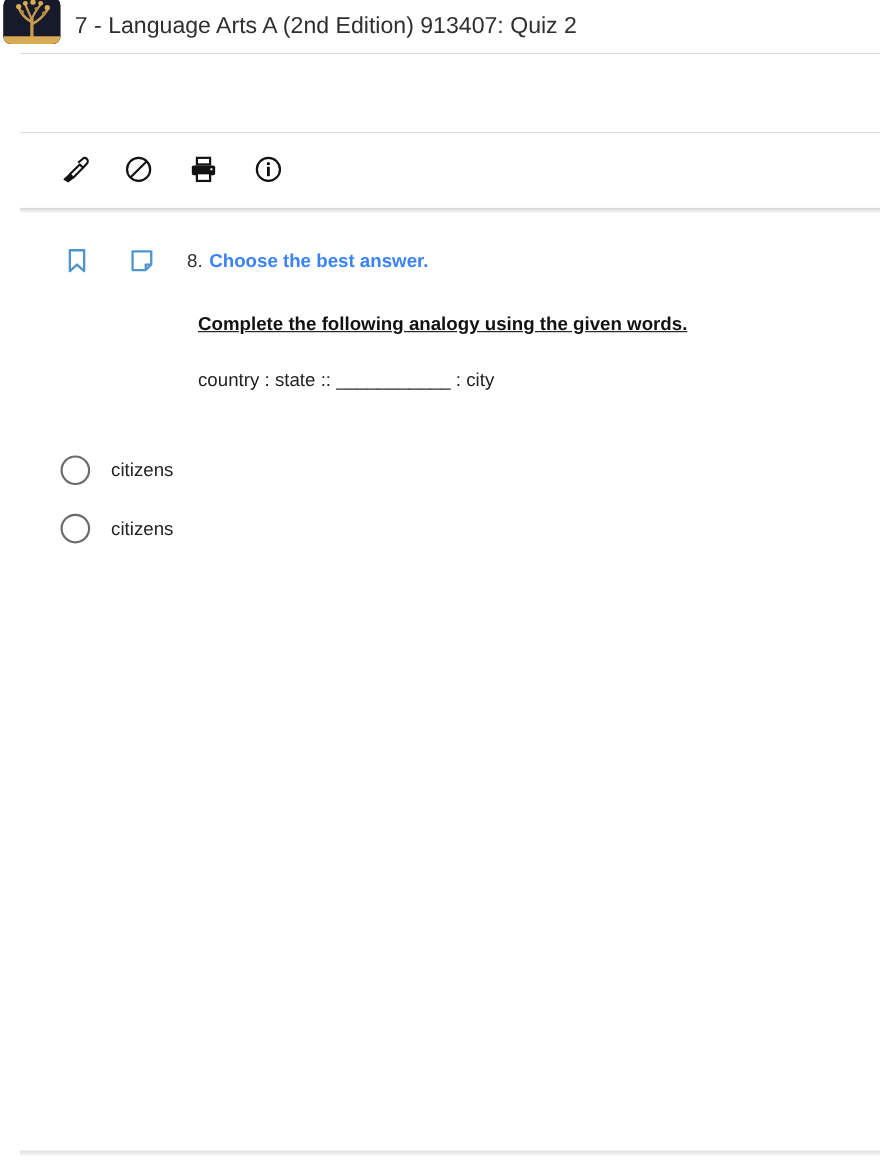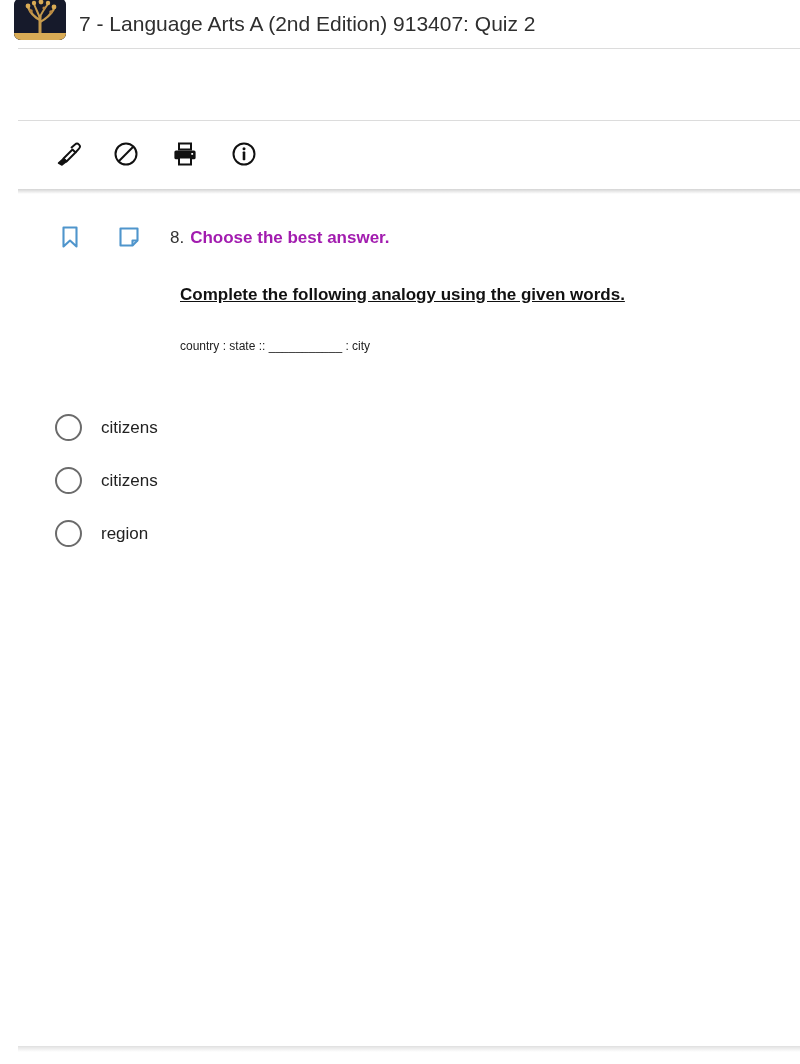--- a/index.html
+++ b/index.html
@@ -14,21 +14,21 @@
     color: #222222;
     overflow: hidden;
     position: relative;
   }
 
   
   .app-header {
     height: 48px;
     display: flex;
     align-items: center;
-    padding-left: 14px;
+    padding-left: 3px;
     box-sizing: border-box;
     text-align: center;
   }
   .course-logo {
     width: 52px;
     height: 42px;
     margin-top: -10px;
     border-radius: 7px;
     background: #161a2b;
     position: relative;
@@ -111,38 +111,38 @@
     line-height: 24px;
     color: #333333;
     margin-left: 26px;
     margin-top: 2px;
     flex: 0 0 auto;
   }
   .q-title {
     font-size: 17px;
     line-height: 24px;
     font-weight: bold;
-    color: #a21caf;
+    color: #3b82f6;
     margin-left: 6px;
     margin-top: 2px;
   }
 
   .q-instruction {
     margin-left: 180px;
     margin-top: 29px;
     font-size: 17px;
     line-height: 24px;
     font-weight: bold;
     color: #111111;
     text-decoration: underline;
   }
   .q-analogy {
     margin-left: 180px;
     margin-top: 27px;
-    font-size: 12px;
+    font-size: 17px;
     line-height: 24px;
     color: #222222;
     font-weight: 400;
   }
 
   
   .options {
     margin-top: 43px;
     padding-left: 55px;
     text-align: right;
@@ -298,23 +298,19 @@
       <div class="radio"></div>
       <div class="option-label">citizens</div>
     </div>
 
 
     <div class="option-row">
       <div class="radio"></div>
       <div class="option-label">citizens</div>
     </div>
 
-    <div class="option-row">
-      <div class="radio"></div>
-      <div class="option-label">region</div>
-    </div>
 
 
   </div>
 </div>
 
 <div class="footer-divider"></div>
 <div class="footer-shadow"></div>
 
 </body></html>

